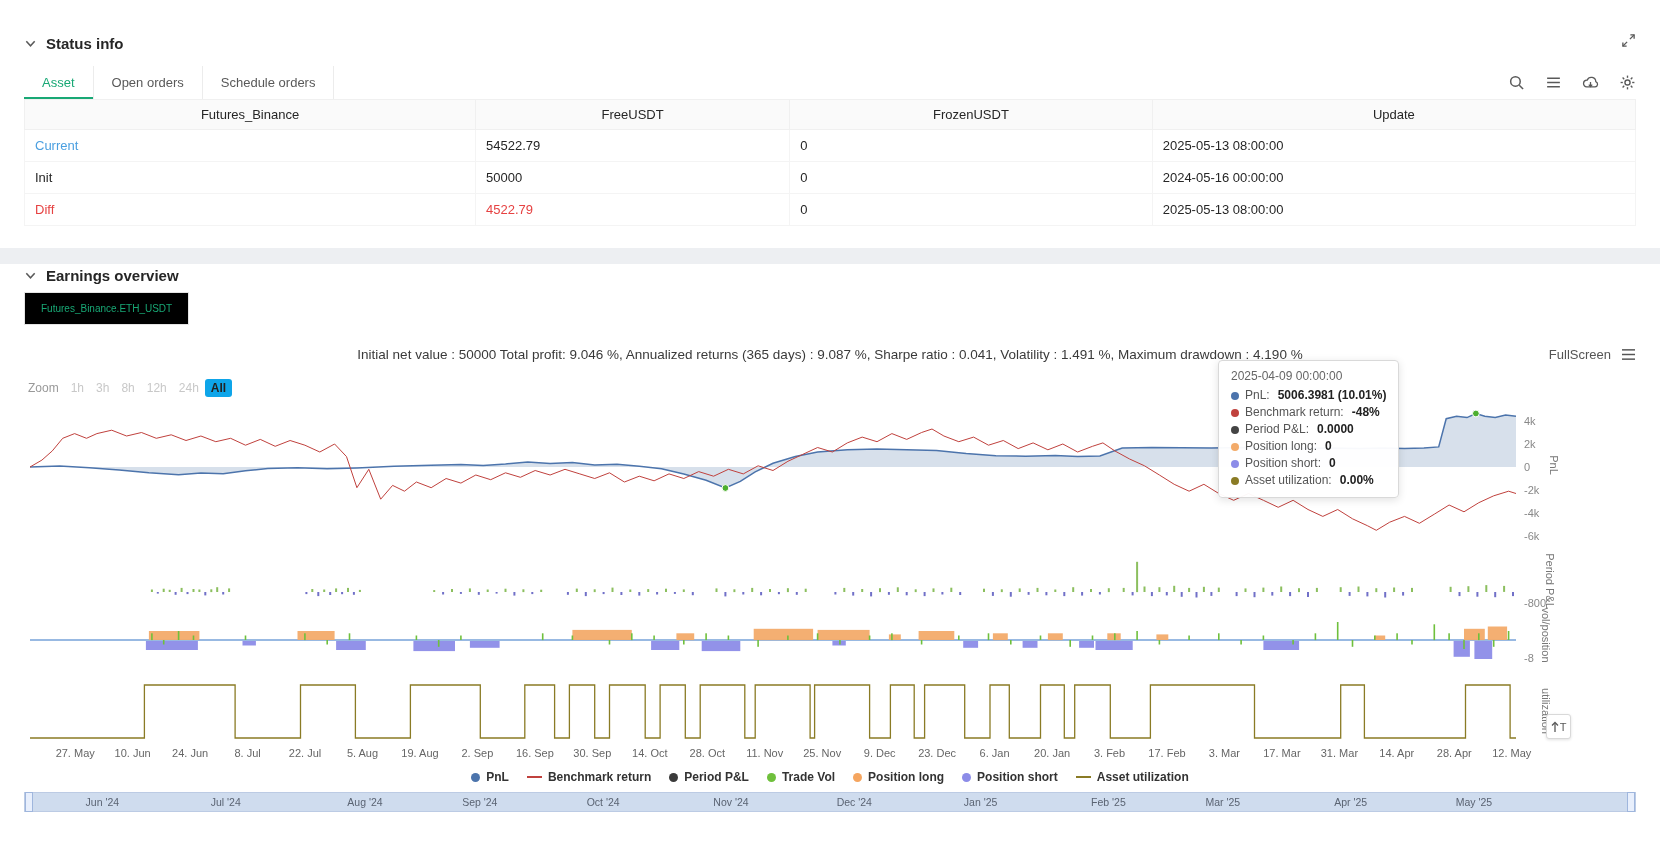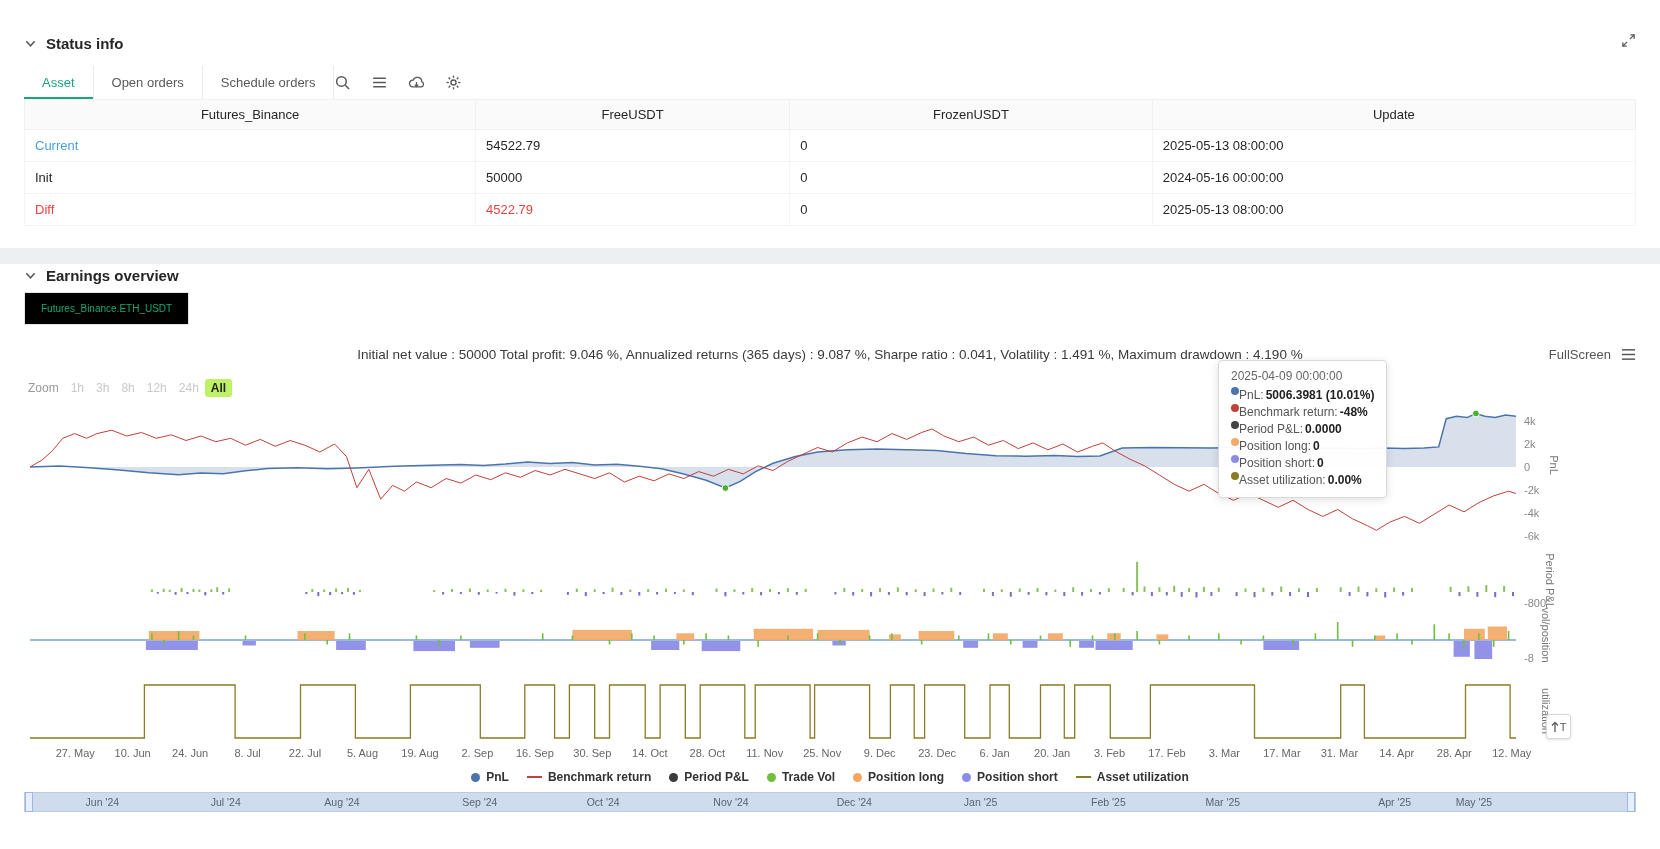--- a/index.html
+++ b/index.html
@@ -7,45 +7,45 @@
   #app{position:relative;width:1660px;height:849px}
   .card{background:#fff;padding:0 24px}
   #card1{padding-top:32px;padding-bottom:22px}
   .gap{height:16px}
   #card2{height:588px}
   .panel-header{display:flex;align-items:center;gap:9px;position:relative;height:22px}
   .panel-title{font-size:15px;font-weight:bold;color:#262626}
   .chev{display:inline-flex;color:#595959;cursor:pointer}
   .expand-btn{position:absolute;right:0;top:1px;color:#595959;cursor:pointer}
   
-  .tabs-row{display:flex;align-items:flex-end;margin-top:12px}
+  .tabs-row{display:flex;justify-content:space-between;align-items:flex-end;margin-top:12px}
   .tabs{display:flex}
   .tab{padding:9px 18px;font-size:13px;color:#595959;border-right:1px solid #ececec;cursor:pointer;position:relative}
   .tab.active{color:#18a875}
   .tab.active::after{content:"";position:absolute;left:0;right:0;bottom:0;height:2px;background:#18a875}
   .tab-icons{display:flex;align-items:center;gap:20px;padding-bottom:8px;color:#595959}
   .icon-btn{width:17px;height:17px;cursor:pointer;display:inline-flex}
   
   table{width:100%;border-collapse:collapse;table-layout:fixed;font-size:13px}
   thead th{background:#fafafa;border:1px solid #f0f0f0;text-align:center;padding:7px 10px;font-weight:normal;color:#262626}
   tbody td{border:1px solid #f4f4f4;padding:8px 10px;color:#262626;background:#fff}
   .link{color:#4a9fe0;text-decoration:none;cursor:pointer}
   .neg{color:#e64242}
   
   .tab-card{display:inline-block;margin-top:6px;padding:10px 16px;border:1px solid #e4e4e4;font-size:10px;color:#18a875;cursor:pointer;background:#000000}
   .stats-row{position:relative;margin-top:22px;text-align:center;font-size:13.5px;color:#3a3a3a;height:20px}
   .fullscreen{position:absolute;right:0;top:0;display:flex;gap:10px;color:#555;font-size:13px;align-items:center;cursor:pointer}
   .chart-wrap{position:relative;margin-top:10px}
   .zoom-row{display:flex;gap:6px;align-items:center;font-size:12px;color:#999;padding-left:4px;height:22px}
   .zoom-btn{color:#c8c8c8;padding:2px 6px;cursor:pointer;border-radius:3px}
-  .zoom-btn.selected{background:#bef264;color:#222;font-weight:bold}
+  .zoom-btn.selected{background:#0ea5e9;color:#222;font-weight:bold}
   #chart-mount svg{display:block}
   .tooltip{position:absolute;left:1194px;top:-17px;background:rgba(255,255,255,0.96);border:1px solid #d9d9d9;border-radius:4px;box-shadow:0 2px 8px rgba(0,0,0,0.12);padding:8px 12px;font-size:12px;color:#555;z-index:5;white-space:nowrap}
   .tt-date{color:#666;margin-bottom:4px}
-  .tt-row{display:flex;align-items:flex-start;gap:0;line-height:17px}
+  .tt-row{display:flex;align-items:center;gap:6px;line-height:17px}
   .tt-dot{width:8px;height:8px;border-radius:50%;flex:none}
   .tt-val{font-weight:bold;color:#222;margin-left:2px}
   .legend{display:flex;justify-content:center;gap:18px;align-items:center;margin-top:3px;font-size:12px;font-weight:bold;color:#333;height:18px}
   .lg-item{display:flex;align-items:center;gap:6px;cursor:pointer}
   .lg-dot{width:9px;height:9px;border-radius:50%}
   .lg-line{width:15px;height:2px}
   .navigator{position:relative;height:20px;background:#cfdcee;border:1px solid #bccbe4;margin-top:6px}
   .nav-label{position:absolute;top:3px;font-size:10.5px;color:#5a6372;transform:translateX(-50%)}
   .nav-handle{position:absolute;top:-1px;width:8px;height:20px;background:#e8effc;border:1px solid #9fb6dd;cursor:ew-resize}
   .top-btn{position:absolute;left:1546px;top:714px;width:25px;height:25px;background:#fff;border:1px solid #d9d9d9;border-radius:3px;box-shadow:0 1px 3px rgba(0,0,0,0.12);display:flex;align-items:center;justify-content:center;color:#595959;cursor:pointer;font-size:11px;gap:1px}
@@ -515,29 +515,29 @@
           </span>
           <span class="lg-item">
             <span class="lg-line" style="background: rgb(138, 123, 37);"></span>
             <span>Asset utilization</span>
           </span>
         </div>
 
       <div class="navigator" id="navigator">
           <span class="nav-label" style="left: 77.384px;">Jun '24</span>
           <span class="nav-label" style="left: 200.722px;">Jul '24</span>
-          <span class="nav-label" style="left: 317px;">Aug '24</span>
+          <span class="nav-label" style="left: 340px;">Aug '24</span>
           <span class="nav-label" style="left: 454.828px;">Sep '24</span>
           <span class="nav-label" style="left: 578.166px;">Oct '24</span>
           <span class="nav-label" style="left: 705.962px;">Nov '24</span>
           <span class="nav-label" style="left: 829.3px;">Dec '24</span>
           <span class="nav-label" style="left: 955.61px;">Jan '25</span>
           <span class="nav-label" style="left: 1083.41px;">Feb '25</span>
           <span class="nav-label" style="left: 1197.83px;">Mar '25</span>
-          <span class="nav-label" style="left: 1325.62px; margin-left: 44px;">Apr '25</span>
+          <span class="nav-label" style="left: 1325.62px;">Apr '25</span>
           <span class="nav-label" style="left: 1448.96px;">May '25</span>
           <div class="nav-handle" style="left: 0px;"></div>
           <div class="nav-handle" style="right: 0px;"></div>
         </div>
     </div>
   </section>
 
   <div class="top-btn">
     <svg width="8" height="12" viewBox="0 0 8 12" fill="none" stroke="currentColor" stroke-width="1.3">
         <line x1="4" y1="11" x2="4" y2="2"></line>

